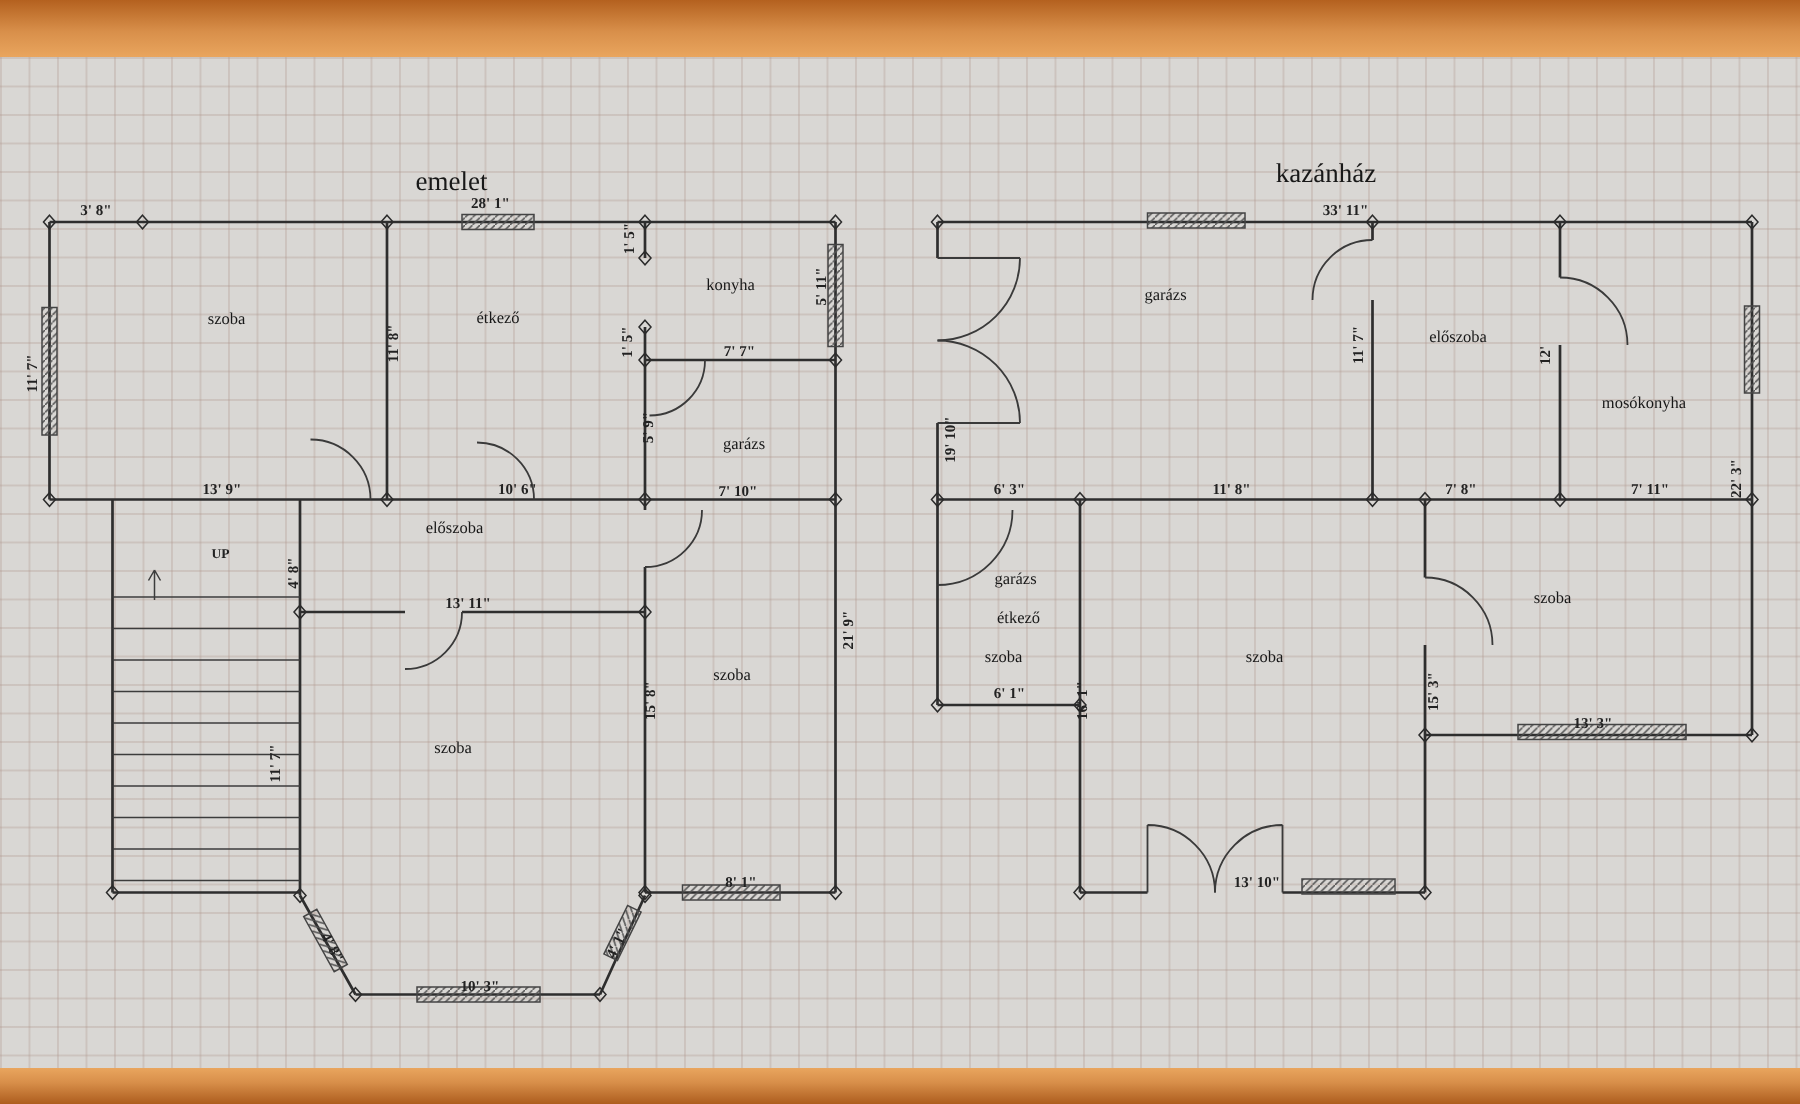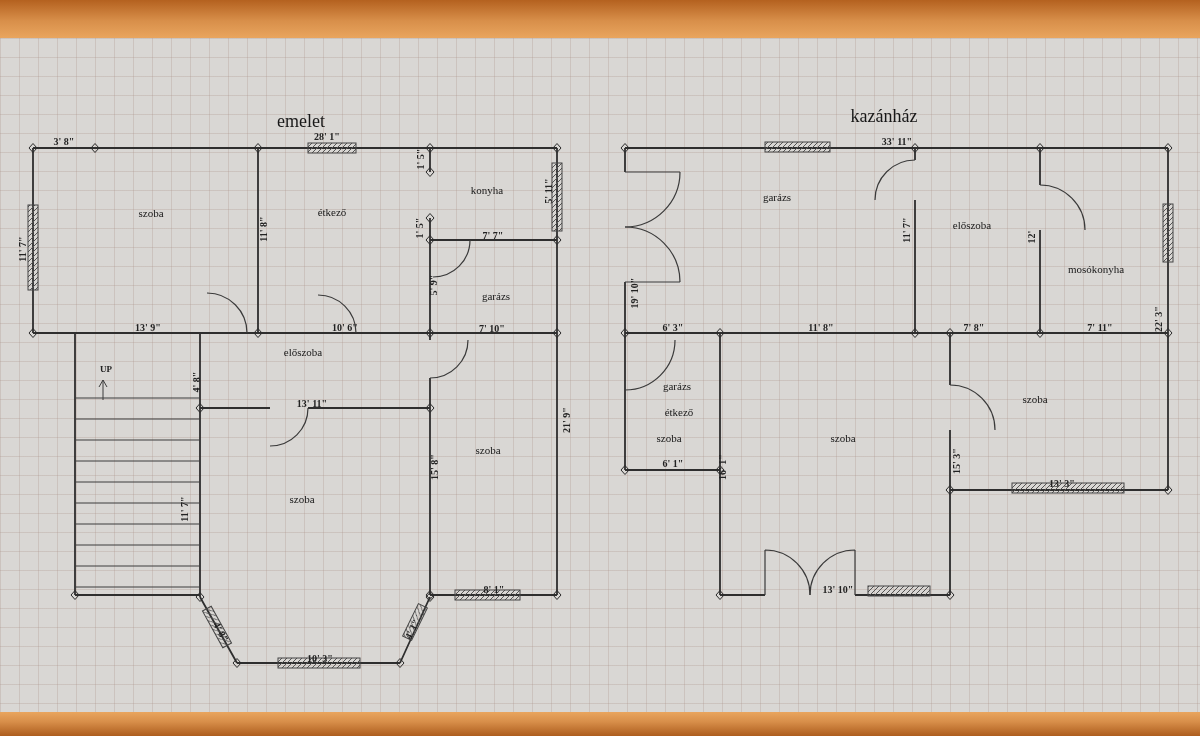--- a/index.html
+++ b/index.html
@@ -10,21 +10,21 @@
     background-color:#d9d7d4;
     background-image:
       linear-gradient(rgba(175,150,140,.30) 1px,transparent 1px),
       linear-gradient(90deg,rgba(175,150,140,.30) 1px,transparent 1px);
     background-size:19px 19px;}
   svg{position:absolute;left:0;top:0;}
   .lbl{position:absolute;transform:translate(-50%,-50%);white-space:nowrap;color:#181818;}
   .title{font-size:18px;}
   .room{font-size:11px;}
   .dim{font-size:10px;font-weight:600;color:#222;}
-  .tiny{font-size:9px;font-weight:600;color:#222;}
+  .tiny{font-size:9px;font-weight:600;color:#222;margin-left:41px;}
   .rot{transform:translate(-50%,-50%) rotate(-90deg);}
   .rot61{transform:translate(-50%,-50%) rotate(61deg);}
   .rotm64{transform:translate(-50%,-50%) rotate(-64deg);}
   .wall{stroke:#2e2e2e;stroke-width:1.8;fill:none;}
   .thin{stroke:#3c3c3c;stroke-width:1;fill:none;}
   .door{stroke:#3a3a3a;stroke-width:1.2;fill:none;}
   .win{fill:url(#hatch);stroke:#444;stroke-width:1;}
   .mkr{stroke:#2b2b2b;stroke-width:1;fill:none;}
 </style>
 </head>

